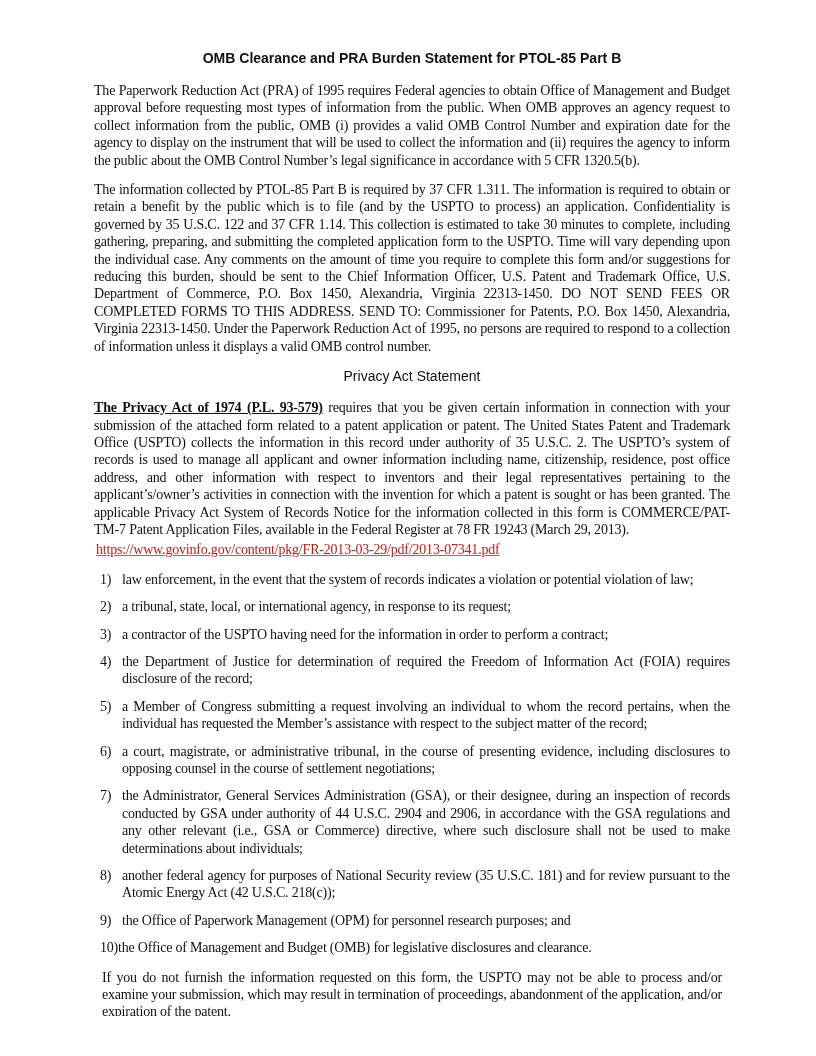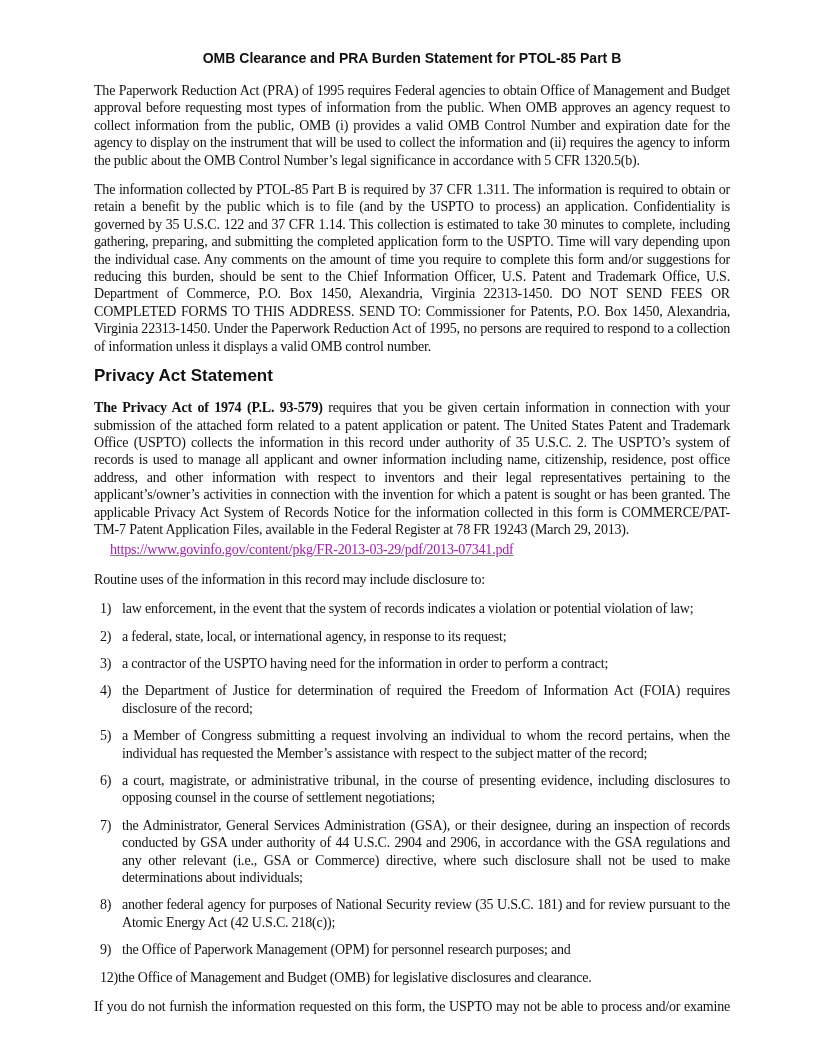--- a/index.html
+++ b/index.html
@@ -25,35 +25,36 @@
     font-family: "Liberation Sans", sans-serif;
     font-weight: bold;
     font-size: 14px;
     letter-spacing: 0;
     text-align: center;
     margin: 0 0 15px 0;
     line-height: 18px;
   }
   .section-heading {
     font-family: "Liberation Sans", sans-serif;
-    font-weight: bold;
-    font-size: 17px;
+    font-weight: normal;
+    font-size: 14px;
     letter-spacing: 0;
+    text-align: center;
     margin: 10px 0 14px 0;
     line-height: 18px;
   }
   p.body-para {
     margin: 0 0 12px 0;
     text-align: justify;
   }
-  .bold-leadin { font-weight: bold; }
+  .bold-leadin { font-weight: bold; text-decoration: underline; }
   .doc-link {
     display: inline-block;
-    margin: 1px 0 0 16px;
-    color: #a21caf;
+    margin: 1px 0 0 2px;
+    color: #b91c1c;
     text-decoration-color: #7a7a7a;
     word-break: break-all;
   }
   .link-line { margin: 0 0 12px 0; }
   .routine-list {
     margin: 2px 0 12px 6px;
   }
   .routine-item {
     display: flex;
     align-items: flex-start;
@@ -65,21 +66,21 @@
     white-space: nowrap;
   }
   .routine-item.tight .routine-num {
     min-width: 0;
   }
   .routine-text {
     flex: 1 1 auto;
     text-align: justify;
   }
   .closing {
-    margin: 0;
+    margin: 8px;
     text-align: justify;
   }
 </style>
 </head>
 <body>
 
 <div class="page">
 
   <h1 class="doc-title">OMB Clearance and PRA Burden Statement for PTOL-85 Part B</h1>
 
@@ -88,32 +89,31 @@
   <p class="body-para">The information collected by PTOL-85 Part B is required by 37 CFR 1.311. The information is required to obtain or retain a benefit by the public which is to file (and by the USPTO to process) an application. Confidentiality is governed by 35 U.S.C. 122 and 37 CFR 1.14. This collection is estimated to take 30 minutes to complete, including gathering, preparing, and submitting the completed application form to the USPTO. Time will vary depending upon the individual case. Any comments on the amount of time you require to complete this form and/or suggestions for reducing this burden, should be sent to the Chief Information Officer, U.S. Patent and Trademark Office, U.S. Department of Commerce, P.O. Box 1450, Alexandria, Virginia 22313-1450. DO NOT SEND FEES OR COMPLETED FORMS TO THIS ADDRESS. SEND TO: Commissioner for Patents, P.O. Box 1450, Alexandria, Virginia 22313-1450. Under the Paperwork Reduction Act of 1995, no persons are required to respond to a collection of information unless it displays a valid OMB control number.</p>
 
   <h2 class="section-heading">Privacy Act Statement</h2>
 
   <p class="body-para" style="margin-bottom:2px;"><span class="bold-leadin">The Privacy Act of 1974 (P.L. 93-579)</span><span> requires that you be given certain information in connection with your submission of the attached form related to a patent application or patent. The United States Patent and Trademark Office (USPTO) collects the information in this record under authority of 35 U.S.C. 2. The USPTO’s system of records is used to manage all applicant and owner information including name, citizenship, residence, post office address, and other information with respect to inventors and their legal representatives pertaining to the applicant’s/owner’s activities in connection with the invention for which a patent is sought or has been granted. The applicable Privacy Act System of Records Notice for the information collected in this form is COMMERCE/PAT-TM-7 Patent Application Files, available in the Federal Register at 78 FR 19243 (March 29, 2013).</span></p>
 
   <div class="link-line">
     <a href="#" class="doc-link">https://www.govinfo.gov/content/pkg/FR-2013-03-29/pdf/2013-07341.pdf</a>
   </div>
 
-  <p class="body-para">Routine uses of the information in this record may include disclosure to:</p>
 
   <div class="routine-list">
 
     <div class="routine-item">
       <span class="routine-num">1)</span>
       <span class="routine-text">law enforcement, in the event that the system of records indicates a violation or potential violation of law;</span>
     </div>
 
     <div class="routine-item">
       <span class="routine-num">2)</span>
-      <span class="routine-text">a federal, state, local, or international agency, in response to its request;</span>
+      <span class="routine-text">a tribunal, state, local, or international agency, in response to its request;</span>
     </div>
 
     <div class="routine-item">
       <span class="routine-num">3)</span>
       <span class="routine-text">a contractor of the USPTO having need for the information in order to perform a contract;</span>
     </div>
 
     <div class="routine-item">
       <span class="routine-num">4)</span>
       <span class="routine-text">the Department of Justice for determination of required the Freedom of Information Act (FOIA) requires disclosure of the record;</span>
@@ -138,21 +138,21 @@
       <span class="routine-num">8)</span>
       <span class="routine-text">another federal agency for purposes of National Security review (35 U.S.C. 181) and for review pursuant to the Atomic Energy Act (42 U.S.C. 218(c));</span>
     </div>
 
     <div class="routine-item">
       <span class="routine-num">9)</span>
       <span class="routine-text">the Office of Paperwork Management (OPM) for personnel research purposes; and</span>
     </div>
 
     <div class="routine-item tight">
-      <span class="routine-num">12)</span>
+      <span class="routine-num">10)</span>
       <span class="routine-text">the Office of Management and Budget (OMB) for legislative disclosures and clearance.</span>
     </div>
 
   </div>
 
   <p class="closing">If you do not furnish the information requested on this form, the USPTO may not be able to process and/or examine your submission, which may result in termination of proceedings, abandonment of the application, and/or expiration of the patent.</p>
 
 </div>
 
 </body></html>

